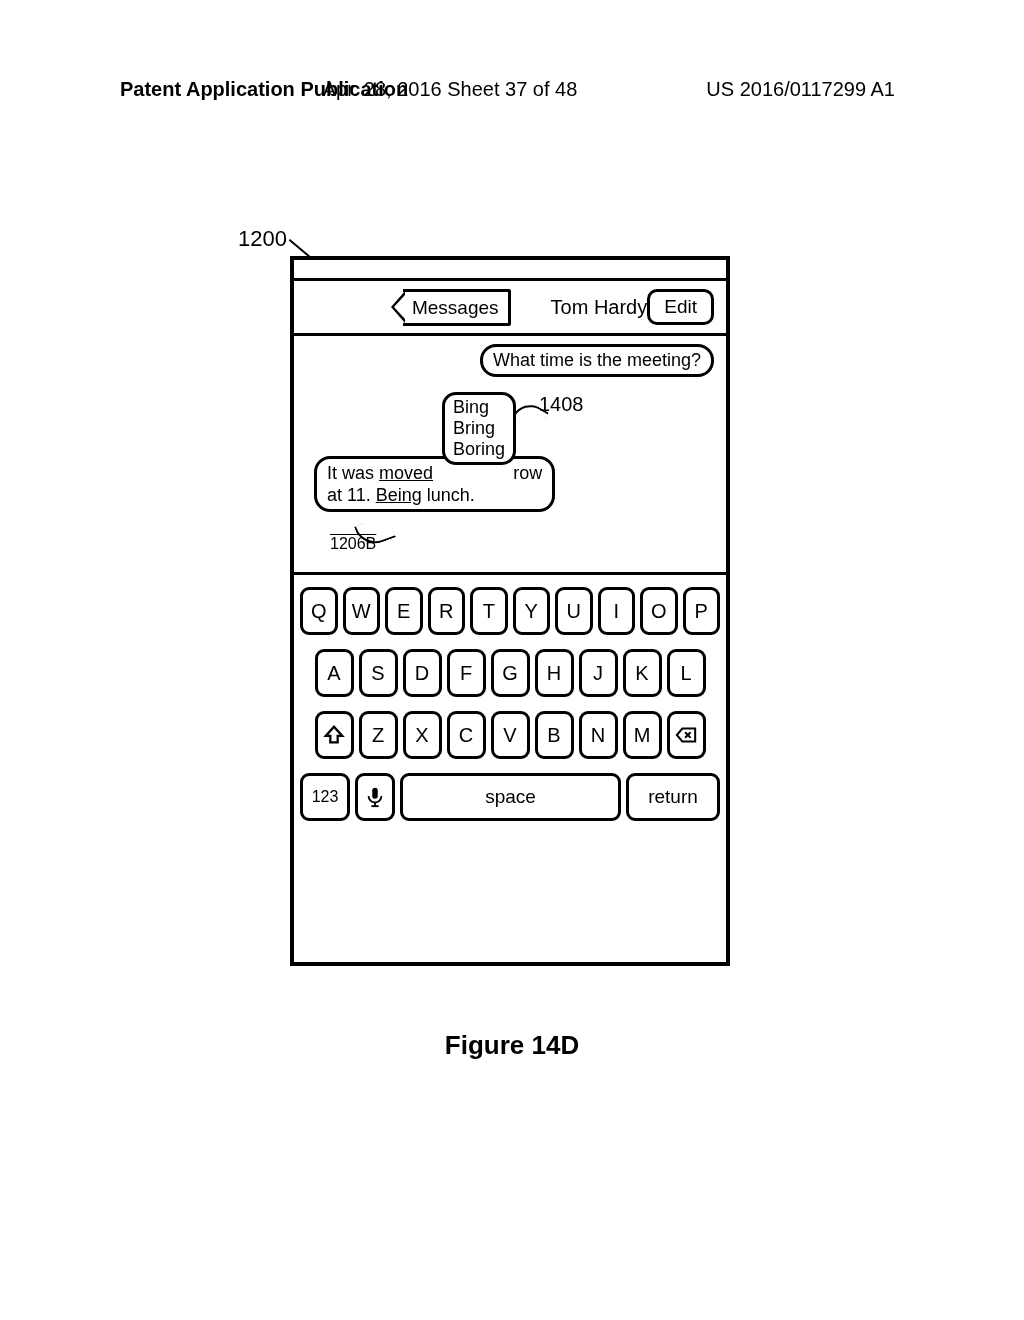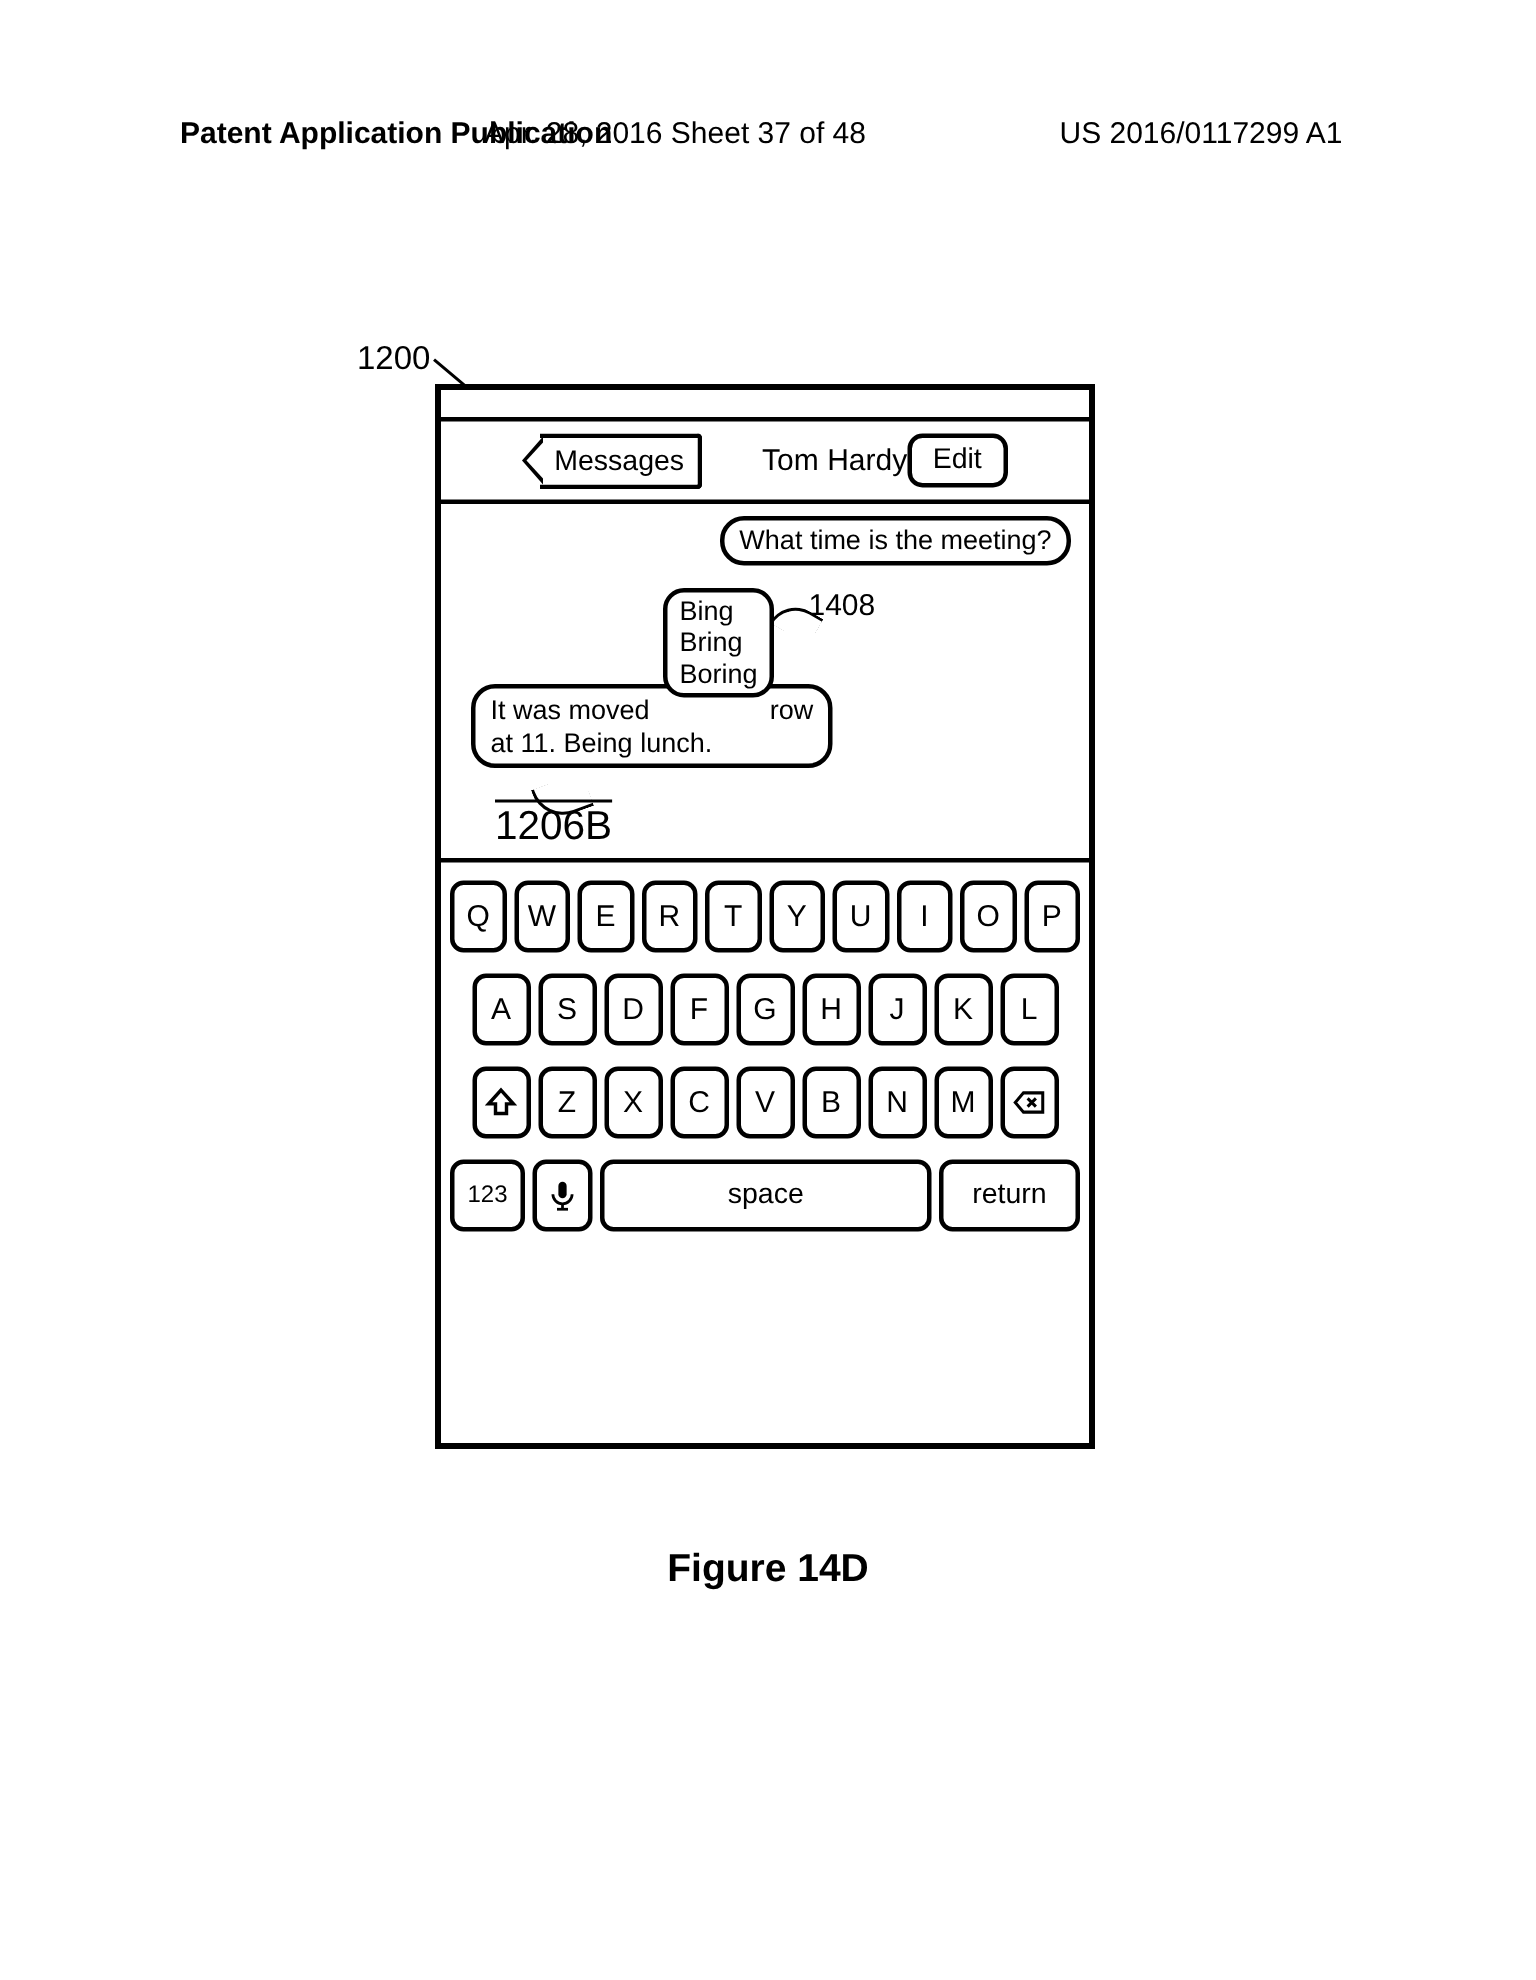--- a/index.html
+++ b/index.html
@@ -8,38 +8,38 @@
   .header-center{position:absolute;top:78px;left:0;width:900px;text-align:center;font-size:20px}
   .header-right{position:absolute;top:78px;left:0;width:895px;text-align:right;font-size:20px}
 
   
   .lbl-1200{position:absolute;top:226px;left:238px;font-size:22px}
   .lbl-1200-tail{position:absolute;top:239px;left:290px;width:30px;height:30px;border-top:2px solid #000;border-right:none;border-bottom:none;border-left:none;transform:rotate(40deg);transform-origin:left top}
 
   .phone{position:absolute;top:256px;left:290px;width:440px;height:710px;border:4px solid #000;box-sizing:border-box;background:#fff}
   .statusbar{height:18px;border-bottom:3px solid #000}
 
-  .navbar{height:52px;border-bottom:3px solid #000;display:flex;align-items:center;justify-content:center;padding:0 12px}
+  .navbar{height:52px;border-bottom:3px solid #000;display:flex;align-items:center;justify-content:flex-end;padding:0 12px}
   .back-btn{display:flex;align-items:center;cursor:pointer}
   .back-chevron{width:0;height:0;border-top:16px solid transparent;border-bottom:16px solid transparent;border-right:14px solid #000}
   .back-chevron-inner{width:0;height:0;border-top:12px solid transparent;border-bottom:12px solid transparent;border-right:11px solid #fff;margin-left:-11px}
   .back-label-box{border:3px solid #000;border-left:none;padding:3px 9px;font-size:19px;border-top-right-radius:3px;border-bottom-right-radius:3px;margin-left:-2px;height:25px;line-height:25px}
   .nav-title{font-size:20px;margin-left:40px;}
   .edit-btn{border:3px solid #000;border-radius:10px;padding:4px 14px;font-size:19px;cursor:pointer}
 
   .conv-area{height:236px;border-bottom:3px solid #000;position:relative}
   .bubble-right{position:absolute;top:8px;right:12px;border:3px solid #000;border-radius:16px;padding:3px 10px;font-size:18px}
   .bubble-left{position:absolute;left:20px;top:120px;border:3px solid #000;border-radius:16px;padding:3px 10px;font-size:18px;line-height:22px}
-  .underline{}
+  .underline{text-decoration:underline}
 
   .suggest{position:absolute;left:148px;top:56px;border:3px solid #000;border-radius:14px;padding:2px 8px;font-size:18px;line-height:21px;background:#fff;z-index:2}
   .label-1408{position:absolute;left:245px;top:57px;font-size:20px}
   .arc-1408{position:absolute;left:222px;top:68px;width:28px;height:18px;border:2.5px solid #000;border-bottom:none;border-right:none;border-top-left-radius:20px;transform:rotate(30deg)}
   .arc-1206b{position:absolute;left:63px;top:184px;width:34px;height:22px;border:2.5px solid #000;border-top:none;border-right:none;border-bottom-left-radius:22px;transform:rotate(-20deg)}
-  .label-1206b{position:absolute;left:36px;top:199px;font-size:27px;text-decoration:overline}
+  .label-1206b{position:absolute;left:36px;top:199px;font-size:16px;text-decoration:overline}
 
   .compose{height:48px;display:flex;align-items:center;gap:8px;padding:0 10px;border-bottom:3px solid #000}
   .compose-field{flex:1;height:30px;border:3px solid #000;border-radius:17px;position:relative}
   .cursor{position:absolute;right:16px;top:5px;width:2px;height:20px;background:#000}
   .send-btn{border:3px solid #000;border-radius:16px;padding:3px 10px;font-size:19px;cursor:pointer}
 
   .keyboard{padding:12px 6px 10px 6px}
   .krow{display:flex;gap:5px;margin-bottom:14px;justify-content:center}
   .key{border:3px solid #000;border-radius:9px;width:33px;height:42px;display:flex;align-items:center;justify-content:center;font-size:20px;cursor:pointer}
   .key-wide{border:3px solid #000;border-radius:9px;height:42px;display:flex;align-items:center;justify-content:center;font-size:19px;cursor:pointer}

